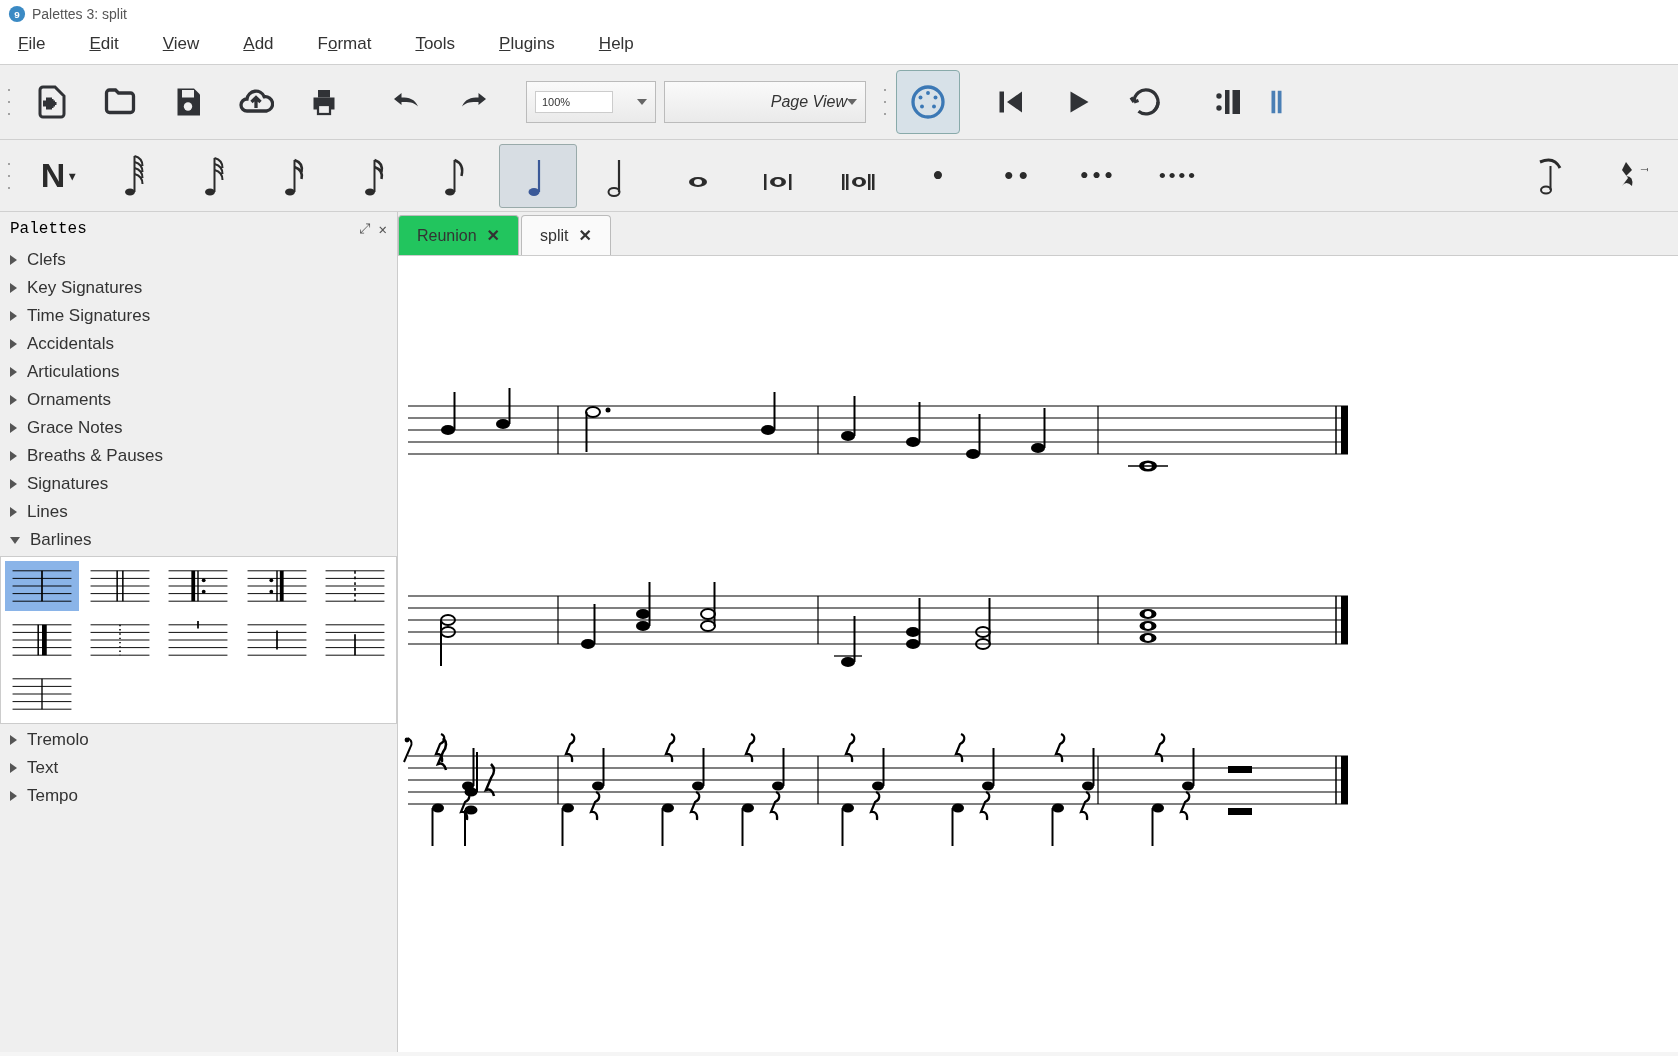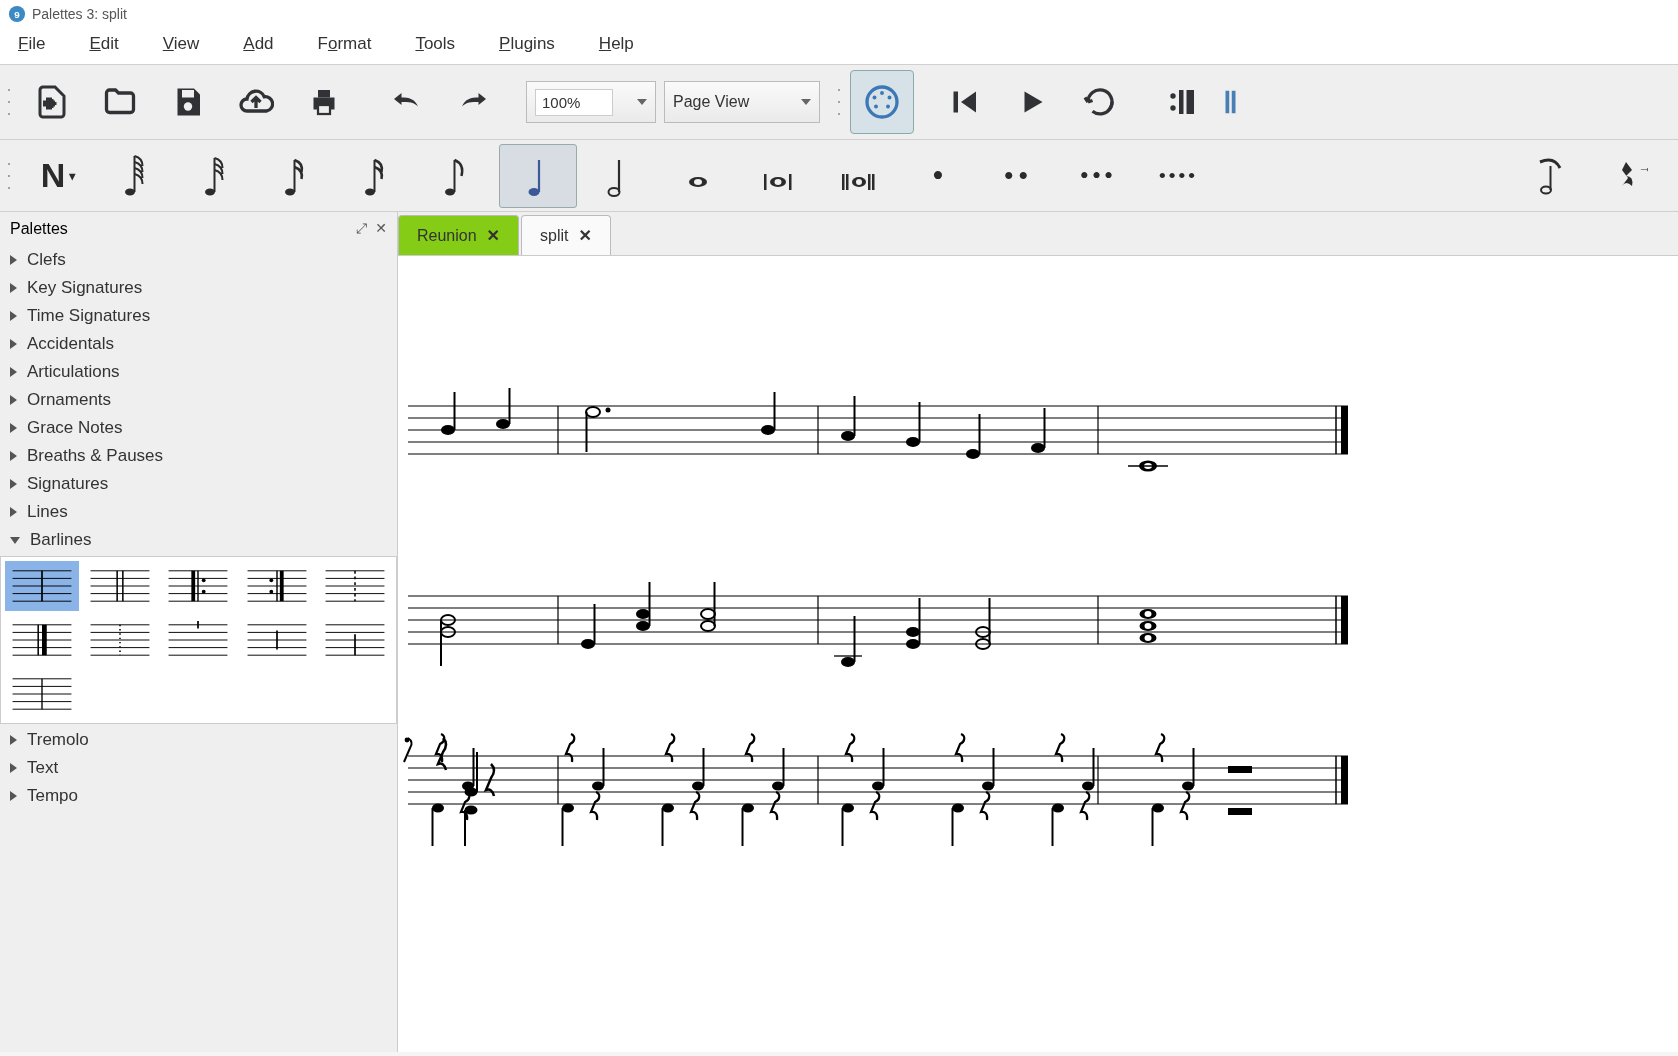--- a/index.html
+++ b/index.html
@@ -58,23 +58,23 @@
     height: 42px;
     border: 1px solid #bbb;
     background: linear-gradient(#fafafa,#eaeaea);
     display: flex; align-items: center;
     padding: 0 8px;
     margin: 0 4px;
     font-size: 16px;
     color: #333;
   }
   .zoom-combo { width: 130px; justify-content: space-between; }
-  .zoom-combo .zinput { background:#fff; border:1px solid #ccc; padding:4px 6px; width:78px; font-size:15px; }
+  .zoom-combo .zinput { background:#fff; border:1px solid #ccc; padding:4px 6px; width:78px; font-size:11px; }
   .zoom-combo .caret, .view-combo .caret { width:0;height:0;border-left:5px solid transparent;border-right:5px solid transparent;border-top:6px solid #666; }
-  .view-combo { width: 156px; justify-content: space-between; }
+  .view-combo { width: 202px; justify-content: flex-end; font-style: italic; }
   .toolbar2 {
     display: flex;
     align-items: center;
     background: #efefef;
     border-bottom: 1px solid #d0d0d0;
     height: 72px;
     padding: 0 8px;
   }
   .nbtn {
     width: 78px; height: 64px;
@@ -90,23 +90,24 @@
     display: flex;
     height: calc(1056px - 28px - 40px - 76px - 72px);
   }
   .palettes-panel {
     width: 398px;
     background: #efefef;
     border-right: 1px solid #ccc;
     overflow-y: auto;
   }
   .pal-head {
-    display:flex; justify-content:space-between;
+    display:flex; align-items:center; justify-content:space-between;
     padding: 8px 10px;
     font-size: 16px;
+    font-family: Liberation Mono, monospace;
   }
   .pal-head .ctrls { display:flex; gap:8px; color:#555; font-size:14px; }
   .pal-item {
     display:flex; align-items:center;
     padding: 4px 10px;
     font-size: 17px;
     color: #333;
     gap: 10px;
   }
   .pal-item .chev { width:0;height:0;border-top:5px solid transparent;border-bottom:5px solid transparent;border-left:7px solid #555; }
@@ -138,21 +139,21 @@
     height: 44px;
     background: #efefef;
     border-bottom: 1px solid #ccc;
     align-items: flex-end;
   }
   .doc-tab {
     display:flex; align-items:center; gap:10px;
     padding: 10px 18px;
     border: 1px solid #bbb;
     border-bottom: none;
-    background: #84cc16;
+    background: #22c55e;
     font-size: 16px;
     color: #333;
     border-radius: 4px 4px 0 0;
     margin-right: 2px;
   }
   .doc-tab.active { background: #fafafa; }
   .doc-tab .close { font-weight:bold; font-size:16px; }
   .score-canvas {
     flex:1;
     background: #ffffff;

